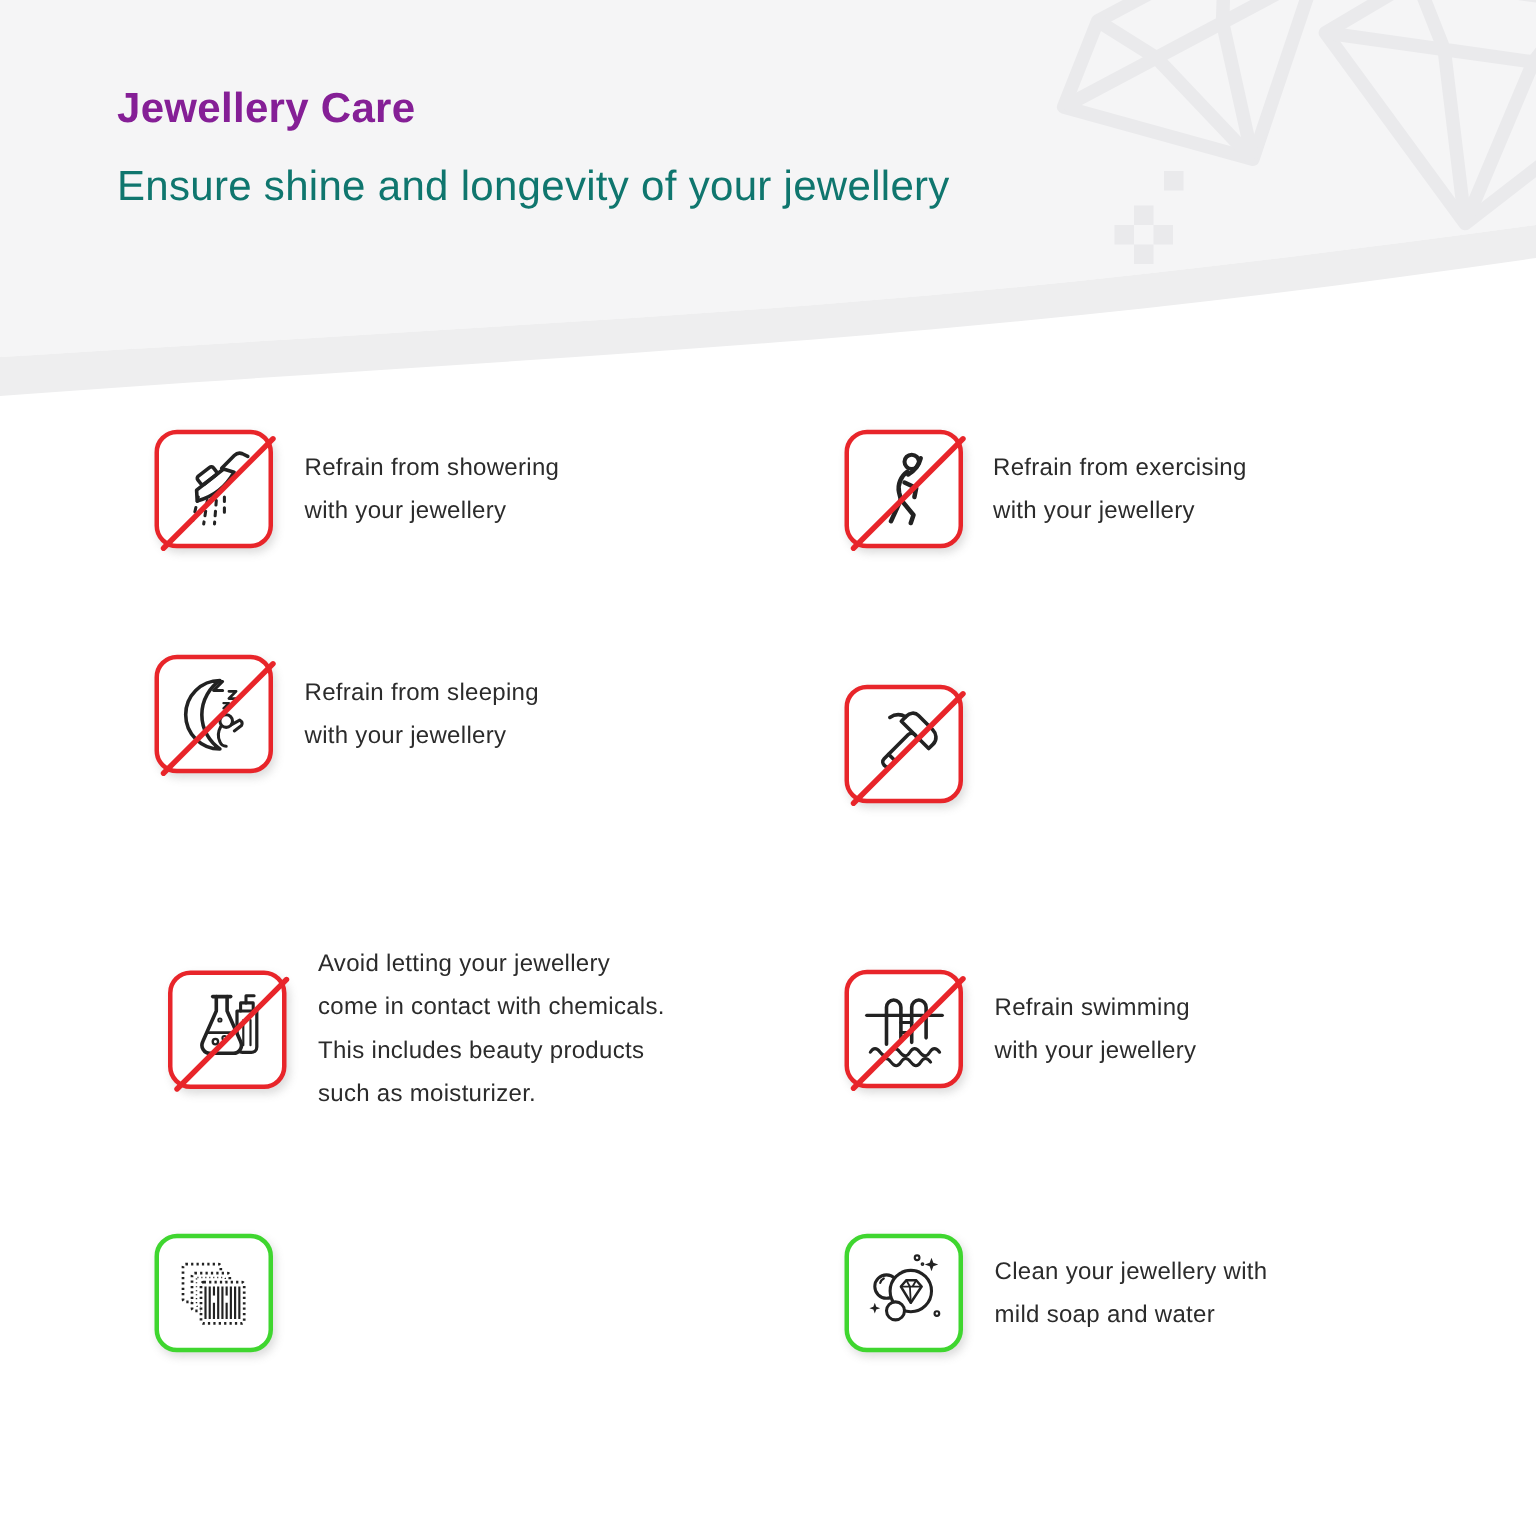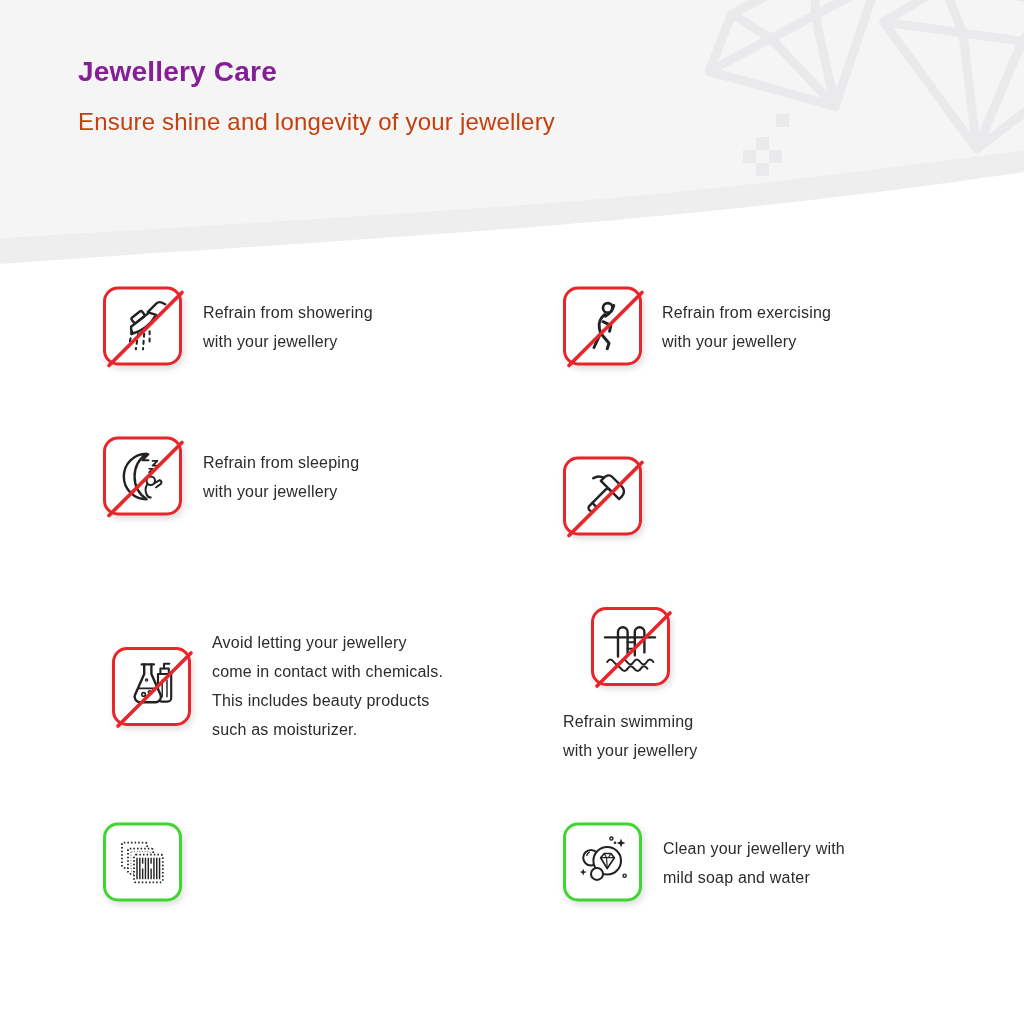--- a/index.html
+++ b/index.html
@@ -23,39 +23,39 @@
   .page-title {
     position: absolute; left: 78px; top: 56px;
     margin: 0;
     font-size: 28px; font-weight: 700;
     color: #851f96;
     letter-spacing: 0.2px;
   }
   .page-subtitle {
     position: absolute; left: 78px; top: 108px;
     margin: 0;
-    font-size: 24px; font-weight: 400;
-    color: #c2410c;
+    font-size: 28px; font-weight: 400;
+    color: #0f766e;
     letter-spacing: 0.2px;
   }
 
   
   .care-item {
     position: absolute;
     display: flex;
     align-items: center;
     gap: 21px;
     transform: translateY(-50%);
   }
   .i1 { left: 103px; top: 326px; }
   .i2 { left: 563px; top: 326px; gap: 20px; }
   .i3 { left: 103px; top: 476px; justify-content: center; }
   .i4 { left: 563px; top: 496px; }
   .i5 { left: 112px; top: 686px; align-items: center; }
-  .i6 { left: 563px; top: 686px; flex-direction: column; }
+  .i6 { left: 563px; top: 686px; }
   .i7 { left: 103px; top: 862px; }
   .i8 { left: 563px; top: 862px; justify-content: center; }
 
   .tile {
     position: relative;
     width: 79px; height: 79px;
     flex: 0 0 auto;
     background: #ffffff;
     border-radius: 15px;
     border: 3px solid #cccccc;

